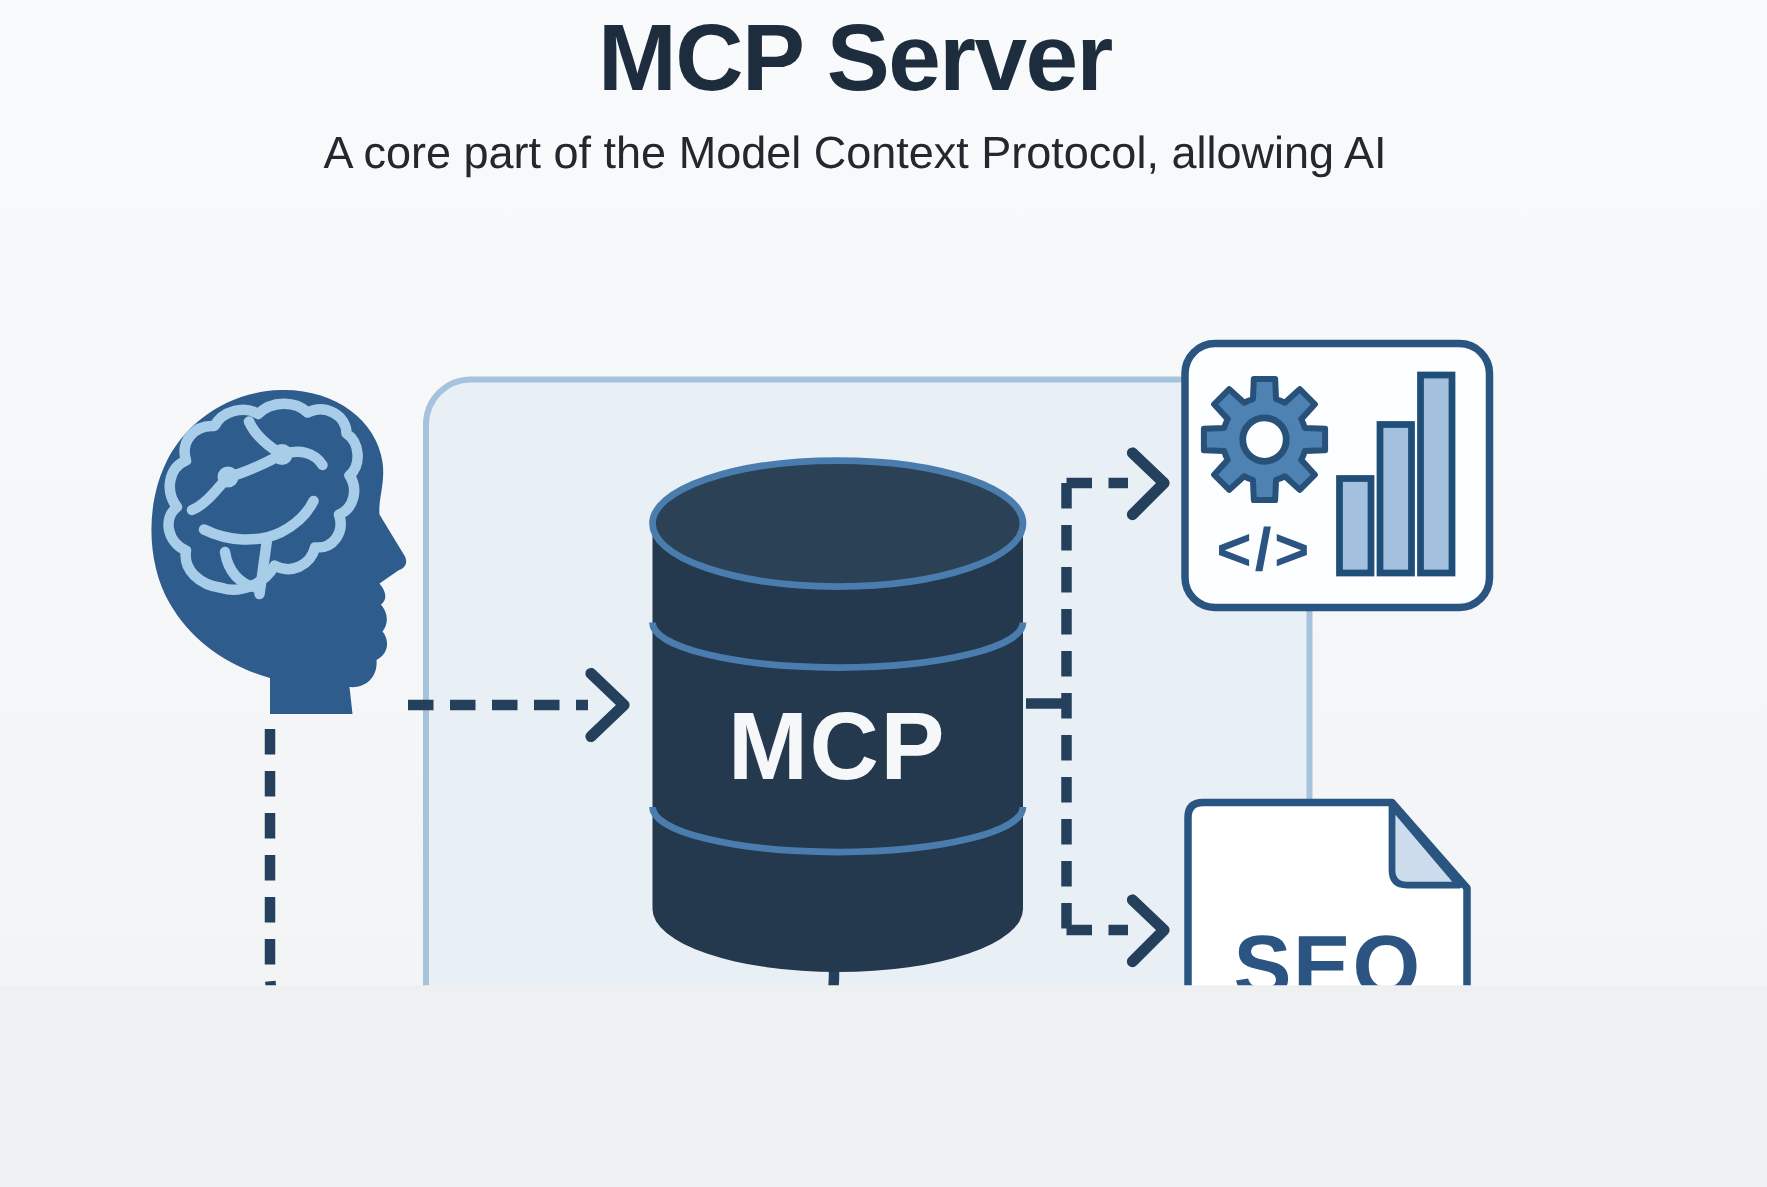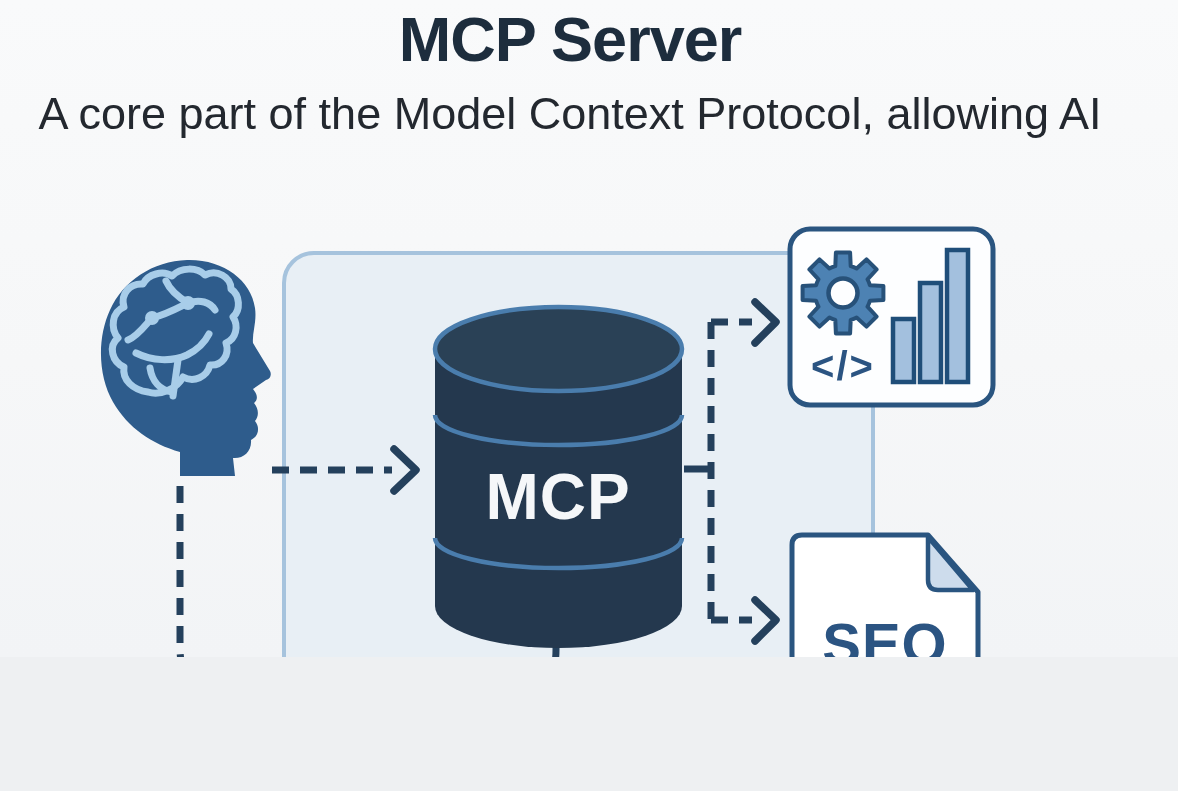--- a/index.html
+++ b/index.html
@@ -7,21 +7,21 @@
     position:relative;width:1178px;height:657px;overflow:hidden;
     background:linear-gradient(180deg,#f9fafb 0%,#f6f7f8 55%,#f2f4f6 100%);
     font-family:"Liberation Sans","DejaVu Sans",sans-serif;
   }
   .header{position:absolute;top:0;left:24px;width:1092px;text-align:center;}
   .title{
     margin:6px 0 10px 0;font-size:63px;font-weight:bold;color:#1d2d3d;
     letter-spacing:-1px;line-height:1.05;
   }
   .subtitle{
-    margin:0 auto;font-size:45px;font-weight:400;color:#23282f;
+    margin:0 auto;font-size:30px;font-weight:400;color:#23282f;
     line-height:1.43;letter-spacing:0;
   }
   svg.diagram{position:absolute;left:0;top:0;width:1178px;height:791px;display:block;}
   .arrow-dash{stroke:#24405c;stroke-width:7;fill:none;stroke-dasharray:17 11;}
   .arrow-solid{stroke:#24405c;stroke-width:7;fill:none;}
   .chevron{stroke:#24405c;stroke-width:7.5;fill:none;stroke-linecap:round;stroke-linejoin:round;}
   .label-white{fill:#f5f7f9;font-family:"Liberation Sans","DejaVu Sans",sans-serif;font-weight:bold;}
   .label-navy{fill:#2b5482;font-family:"Liberation Sans","DejaVu Sans",sans-serif;font-weight:bold;}
 </style>
 </head>

